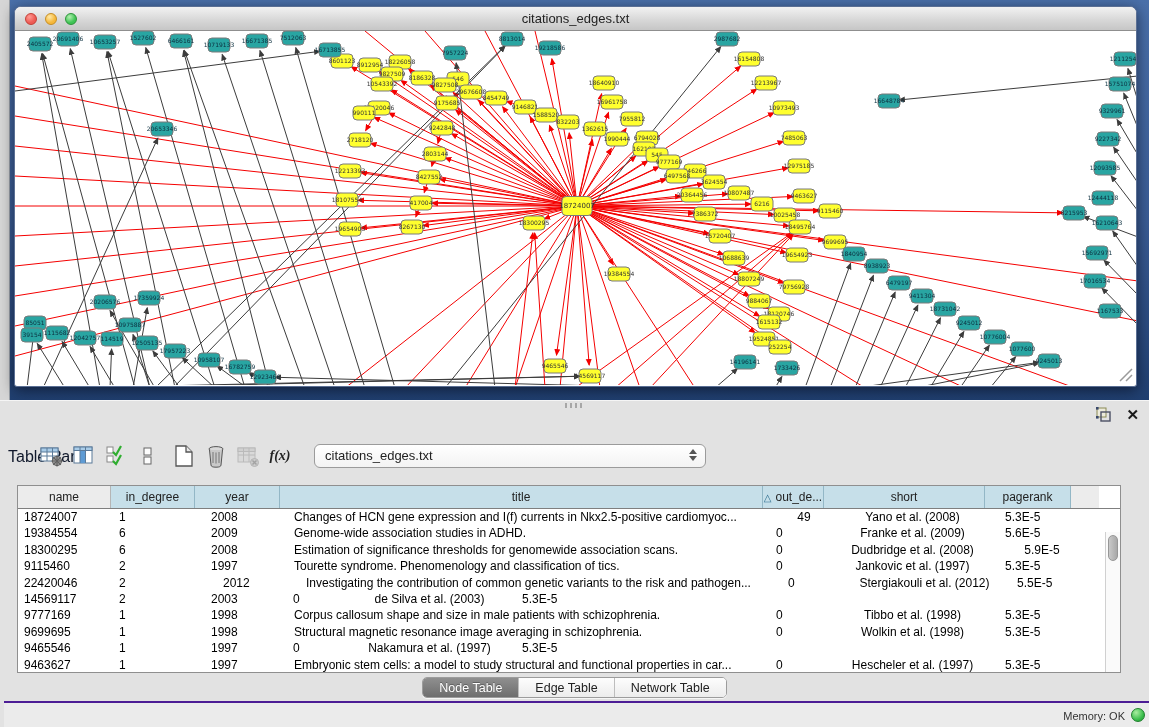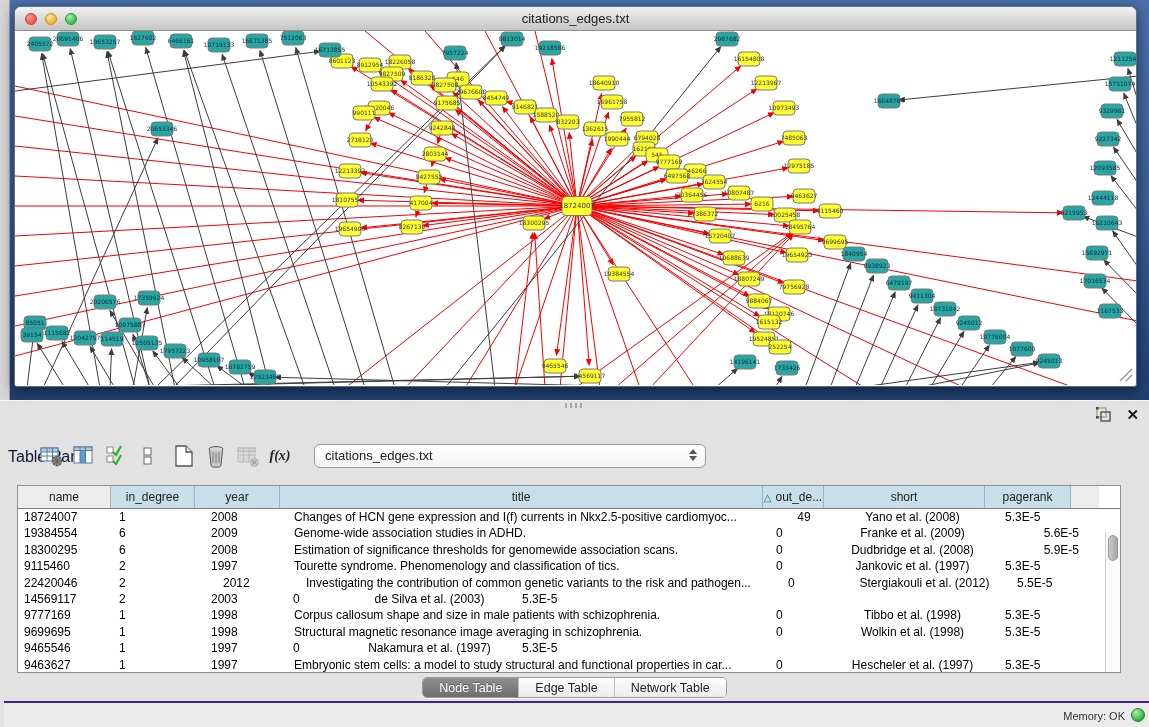--- a/index.html
+++ b/index.html
@@ -873,30 +873,30 @@
           <div class="g-cell" style="width: 161px; text-align: center; padding-left: 0px;">Yano et al. (2008)</div>
           <div class="g-cell" style="width: 86px; text-align: left; padding-left: 12px;">5.3E-5</div>
         </div>
         <div class="g-row">
           <div class="g-cell" style="width: 93px; text-align: left; padding-left: 6px;">19384554</div>
           <div class="g-cell" style="width: 92px; text-align: left; padding-left: 8px;">6</div>
           <div class="g-cell" style="width: 85px; text-align: left; padding-left: 8px;">2009</div>
           <div class="g-cell" style="width: 483px; text-align: left; padding-left: 6px;">Genome-wide association studies in ADHD.</div>
           <div class="g-cell" style="width: 61px; text-align: left; padding-left: 5px;">0</div>
           <div class="g-cell" style="width: 161px; text-align: center; padding-left: 0px;">Franke et al. (2009)</div>
-          <div class="g-cell" style="width: 86px; text-align: right; padding-left: 12px;">5.6E-5</div>
+          <div class="g-cell" style="width: 86px; text-align: left; padding-left: 12px;">5.6E-5</div>
         </div>
         <div class="g-row">
           <div class="g-cell" style="width: 93px; text-align: left; padding-left: 6px;">18300295</div>
           <div class="g-cell" style="width: 92px; text-align: left; padding-left: 8px;">6</div>
           <div class="g-cell" style="width: 85px; text-align: left; padding-left: 8px;">2008</div>
           <div class="g-cell" style="width: 483px; text-align: left; padding-left: 6px;">Estimation of significance thresholds for genomewide association scans.</div>
           <div class="g-cell" style="width: 61px; text-align: left; padding-left: 5px;">0</div>
           <div class="g-cell" style="width: 161px; text-align: center; padding-left: 0px;">Dudbridge et al. (2008)</div>
-          <div class="g-cell" style="width: 86px; text-align: right; padding-left: 12px;">5.9E-5</div>
+          <div class="g-cell" style="width: 86px; text-align: center; padding-left: 12px;">5.9E-5</div>
         </div>
         <div class="g-row">
           <div class="g-cell" style="width: 93px; text-align: left; padding-left: 6px;">9115460</div>
           <div class="g-cell" style="width: 92px; text-align: left; padding-left: 8px;">2</div>
           <div class="g-cell" style="width: 85px; text-align: left; padding-left: 8px;">1997</div>
           <div class="g-cell" style="width: 483px; text-align: left; padding-left: 6px;">Tourette syndrome. Phenomenology and classification of tics.</div>
           <div class="g-cell" style="width: 61px; text-align: left; padding-left: 5px;">0</div>
           <div class="g-cell" style="width: 161px; text-align: center; padding-left: 0px;">Jankovic et al. (1997)</div>
           <div class="g-cell" style="width: 86px; text-align: left; padding-left: 12px;">5.3E-5</div>
         </div>

